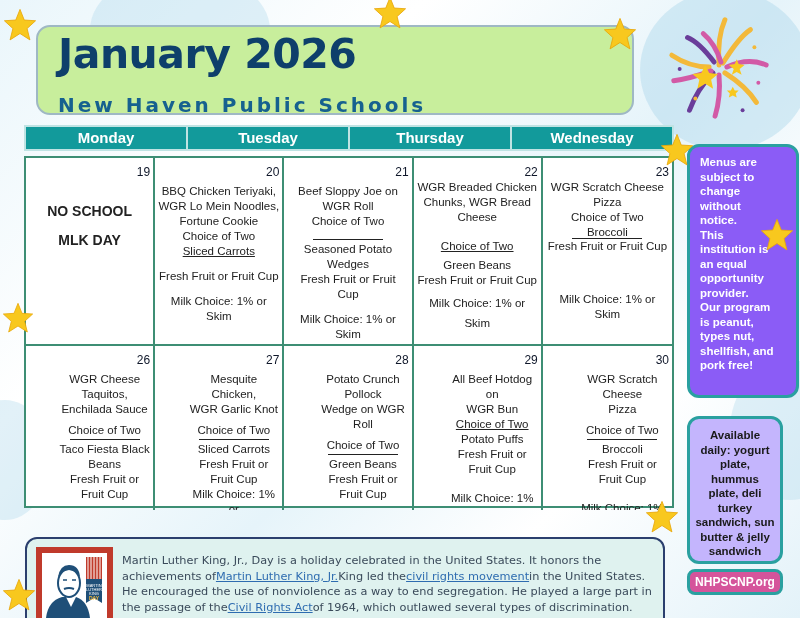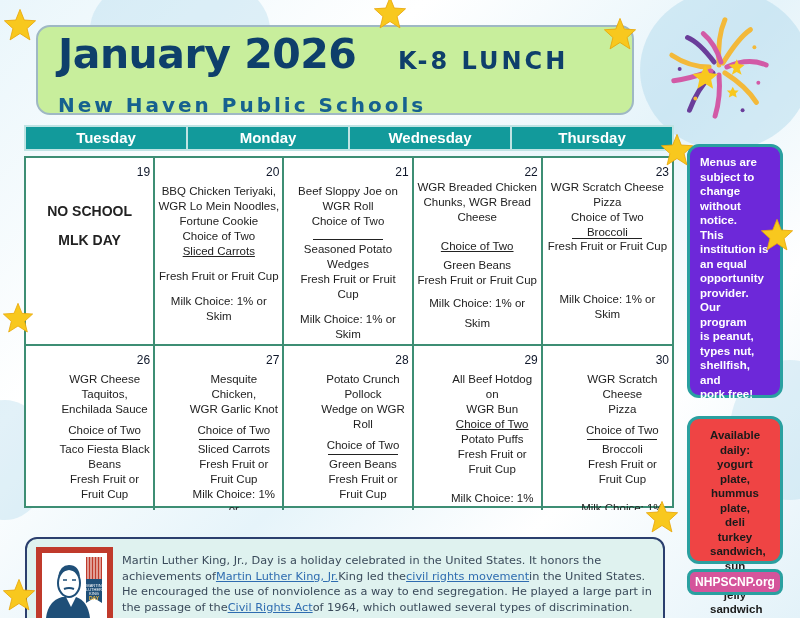--- a/index.html
+++ b/index.html
@@ -52,30 +52,30 @@
     .cell.row2 { border-bottom: none; margin-left: 30px; }
     .date { text-align: right; font-size: 12px; color: #0f172a; padding-left: 2px; line-height: 20px; margin-bottom: 2px; }
     .line { display: block; }
     .u { text-decoration: underline; }
     .gap { height: 10px; }
     .gap-s { height: 6px; }
     .rule { display: block; width: 70px; margin: 4px auto 2px auto; border-top: 1px solid #222; }
     .big { font-weight: bold; font-size: 14px; margin-top: 22px; }
     .big2 { font-weight: bold; font-size: 14px; margin-top: 14px; }
     .pink-box {
-      position: absolute; left: 687px; top: 144px; width: 96px; height: 254px;
-      background: #6d28d9; border: 3px solid #2aa0a0; border-radius: 12px;
+      position: absolute; left: 687px; top: 144px; width: 112px; height: 254px;
+      background: #8b5cf6; border: 3px solid #2aa0a0; border-radius: 12px;
       color: #ffffff; font-weight: bold; font-size: 11.5px; line-height: 14.5px;
       padding: 8px 10px;
     }
     .orange-box {
       position: absolute; left: 687px; top: 416px; width: 96px; height: 148px;
-      background: #ef4444; border: 3px solid #2aa0a0; border-radius: 12px;
+      background: #c4b5fd; border: 3px solid #2aa0a0; border-radius: 12px;
       color: #1a1a1a; font-weight: bold; font-size: 11.5px; line-height: 14.5px;
-      padding: 9px 20px; text-align: center;
+      padding: 9px 0; text-align: center;
     }
     .site-btn {
       position: absolute; left: 687px; top: 569px; width: 96px; height: 26px;
       background: #d5549b; border: 3px solid #2aa0a0; border-radius: 8px;
       color: #ffffff; font-weight: bold; font-size: 12px; text-align: center; line-height: 20px;
     }
     .mlk-box {
       position: absolute; left: 25px; top: 500px; width: 640px; height: 93px;
       background: #dff2ef; border: 2px solid #2b3f6e; border-radius: 12px; margin-top: 37px;
     }
@@ -98,21 +98,20 @@
 <body>
 
 <div class="blob" style="left:90px;top:-30px;width:180px;height:120px;"></div>
 <div class="blob" style="left:640px;top:-10px;width:170px;height:160px;background:rgba(173,216,235,0.45);"></div>
 <div class="blob" style="left:730px;top:360px;width:120px;height:140px;"></div>
 <div class="blob" style="left:-40px;top:400px;width:90px;height:120px;"></div>
 <div class="blob" style="left:300px;top:590px;width:240px;height:70px;"></div>
 
 <div class="header">
   <div class="title">January 2026</div>
-  <div class="subtitle-k8">K-8 LUNCH</div>
   <div class="district">New Haven Public Schools</div>
 </div>
 
 <svg class="firework" viewBox="0 0 120 120">
   <g stroke-linecap="round" fill="none" stroke-width="5">
     <path d="M60 58 Q58 30 66 12" stroke="#f3b93a"></path>
     <path d="M55 55 Q40 35 28 30" stroke="#6a3d9a"></path>
     <path d="M64 56 Q80 30 92 22" stroke="#f3b93a"></path>
     <path d="M68 60 Q90 50 108 58" stroke="#d25aa6"></path>
     <path d="M66 66 Q88 80 98 96" stroke="#f3b93a"></path>
@@ -126,24 +125,24 @@
   <polygon points="78,52 80,57 86,58 81,62 83,68 78,65 73,68 75,62 70,58 76,57" fill="#f8c81e"></polygon>
   <polygon points="74,80 76,84 80,84 77,87 78,91 74,89 70,91 71,87 68,84 72,84" fill="#f8c81e"></polygon>
   <circle cx="20" cy="62" r="2" fill="#6a3d9a"></circle>
   <circle cx="96" cy="40" r="2" fill="#f3b93a"></circle>
   <circle cx="100" cy="76" r="2" fill="#d25aa6"></circle>
   <circle cx="36" cy="92" r="2" fill="#f3b93a"></circle>
   <circle cx="84" cy="104" r="2" fill="#6a3d9a"></circle>
 </svg>
 
 <div class="day-headers">
+  <div class="dh">Monday</div>
   <div class="dh">Tuesday</div>
-  <div class="dh">Monday</div>
+  <div class="dh">Thursday</div>
   <div class="dh">Wednesday</div>
-  <div class="dh">Thursday</div>
 </div>
 
 <div class="grid">
 
   <div class="cell">
     <div class="date">19</div>
     <div class="line big">NO SCHOOL</div>
     <div class="line big2">MLK DAY</div>
   </div>
 

